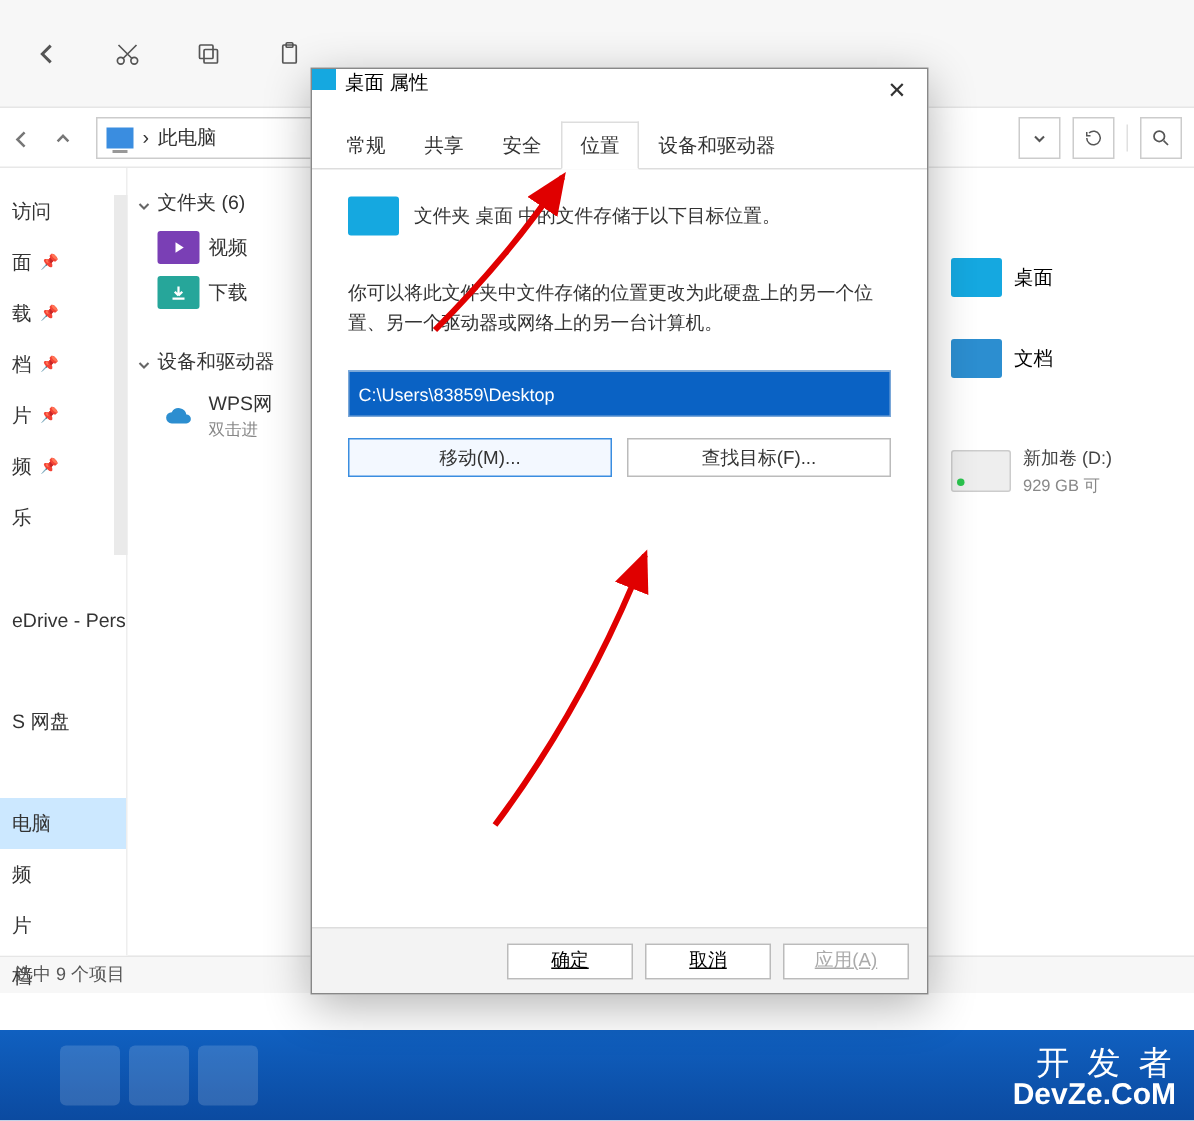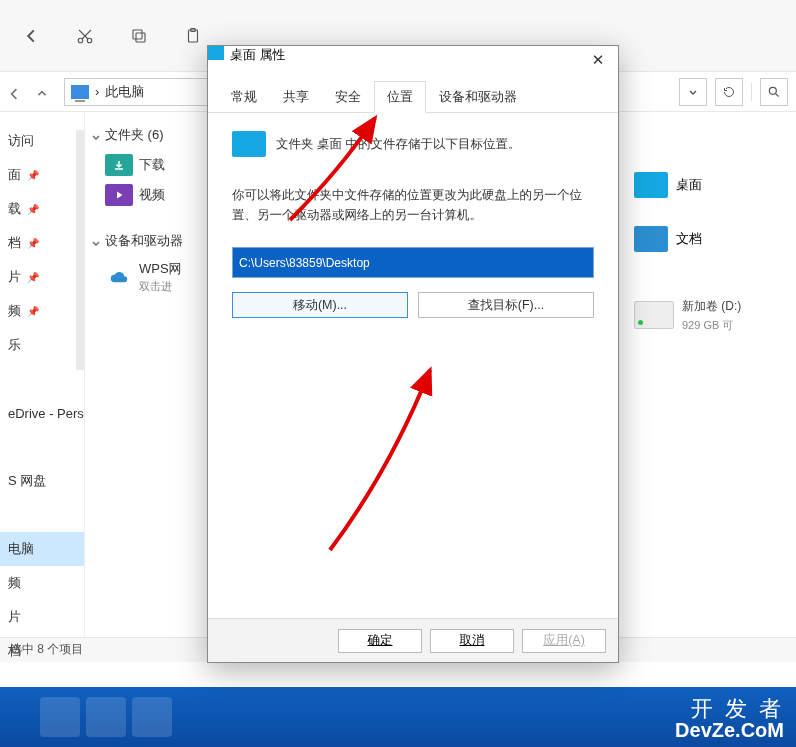--- a/index.html
+++ b/index.html
@@ -211,34 +211,34 @@
   <div class="scroll-ind"></div>
 
   <div class="center">
     <div class="tree-hdr">
       <span class="chev"><svg width="10" height="10" viewBox="0 0 10 10">
             <path d="M2 4l3 3 3-3" stroke="#666" fill="none" stroke-width="1.4"></path>
           </svg></span>
       <span>文件夹 (6)</span>
     </div>
     <div class="tree-item">
+      <span class="fld purple">
+          <svg width="14" height="12" viewBox="0 0 24 24" fill="#fff">
+            <path d="M8 5v14l11-7z"></path>
+          </svg>
+        </span>
+      <span>视频</span>
+    </div>
+    <div class="tree-item">
       <span class="fld teal">
           <svg width="14" height="12" viewBox="0 0 24 24" fill="none" stroke="#fff" stroke-width="3">
             <path d="M12 4v12m0 0l-5-5m5 5l5-5M4 20h16"></path>
           </svg>
         </span>
       <span>下载</span>
-    </div>
-    <div class="tree-item">
-      <span class="fld purple">
-          <svg width="14" height="12" viewBox="0 0 24 24" fill="#fff">
-            <path d="M8 5v14l11-7z"></path>
-          </svg>
-        </span>
-      <span>视频</span>
     </div>
     <div class="tree-hdr" style="margin-top:22px;">
       <span class="chev"><svg width="10" height="10" viewBox="0 0 10 10">
             <path d="M2 4l3 3 3-3" stroke="#666" fill="none" stroke-width="1.4"></path>
           </svg></span>
       <span>设备和驱动器</span>
     </div>
     <div class="tree-item">
       <span class="fld" style="background:none">
           <svg width="24" height="18" viewBox="0 0 24 24" fill="#2c8ed0">
@@ -265,21 +265,21 @@
       <span class="drive-ico"></span>
       <span>
         <span class="drive-txt">新加卷 (D:)</span><br>
         <span class="drive-sub">929 GB 可</span>
       </span>
     </div>
   </div>
 </div>
 
 <div class="status">
-  <span>选中 8 个项目</span>
+  <span>选中 9 个项目</span>
 </div>
 
 <div class="bottom">
   <div class="tb-slice">
     <div class="tb-app"></div>
     <div class="tb-app"></div>
     <div class="tb-app"></div>
   </div>
   <div class="watermark">
     <div class="l1">开 发 者</div>

